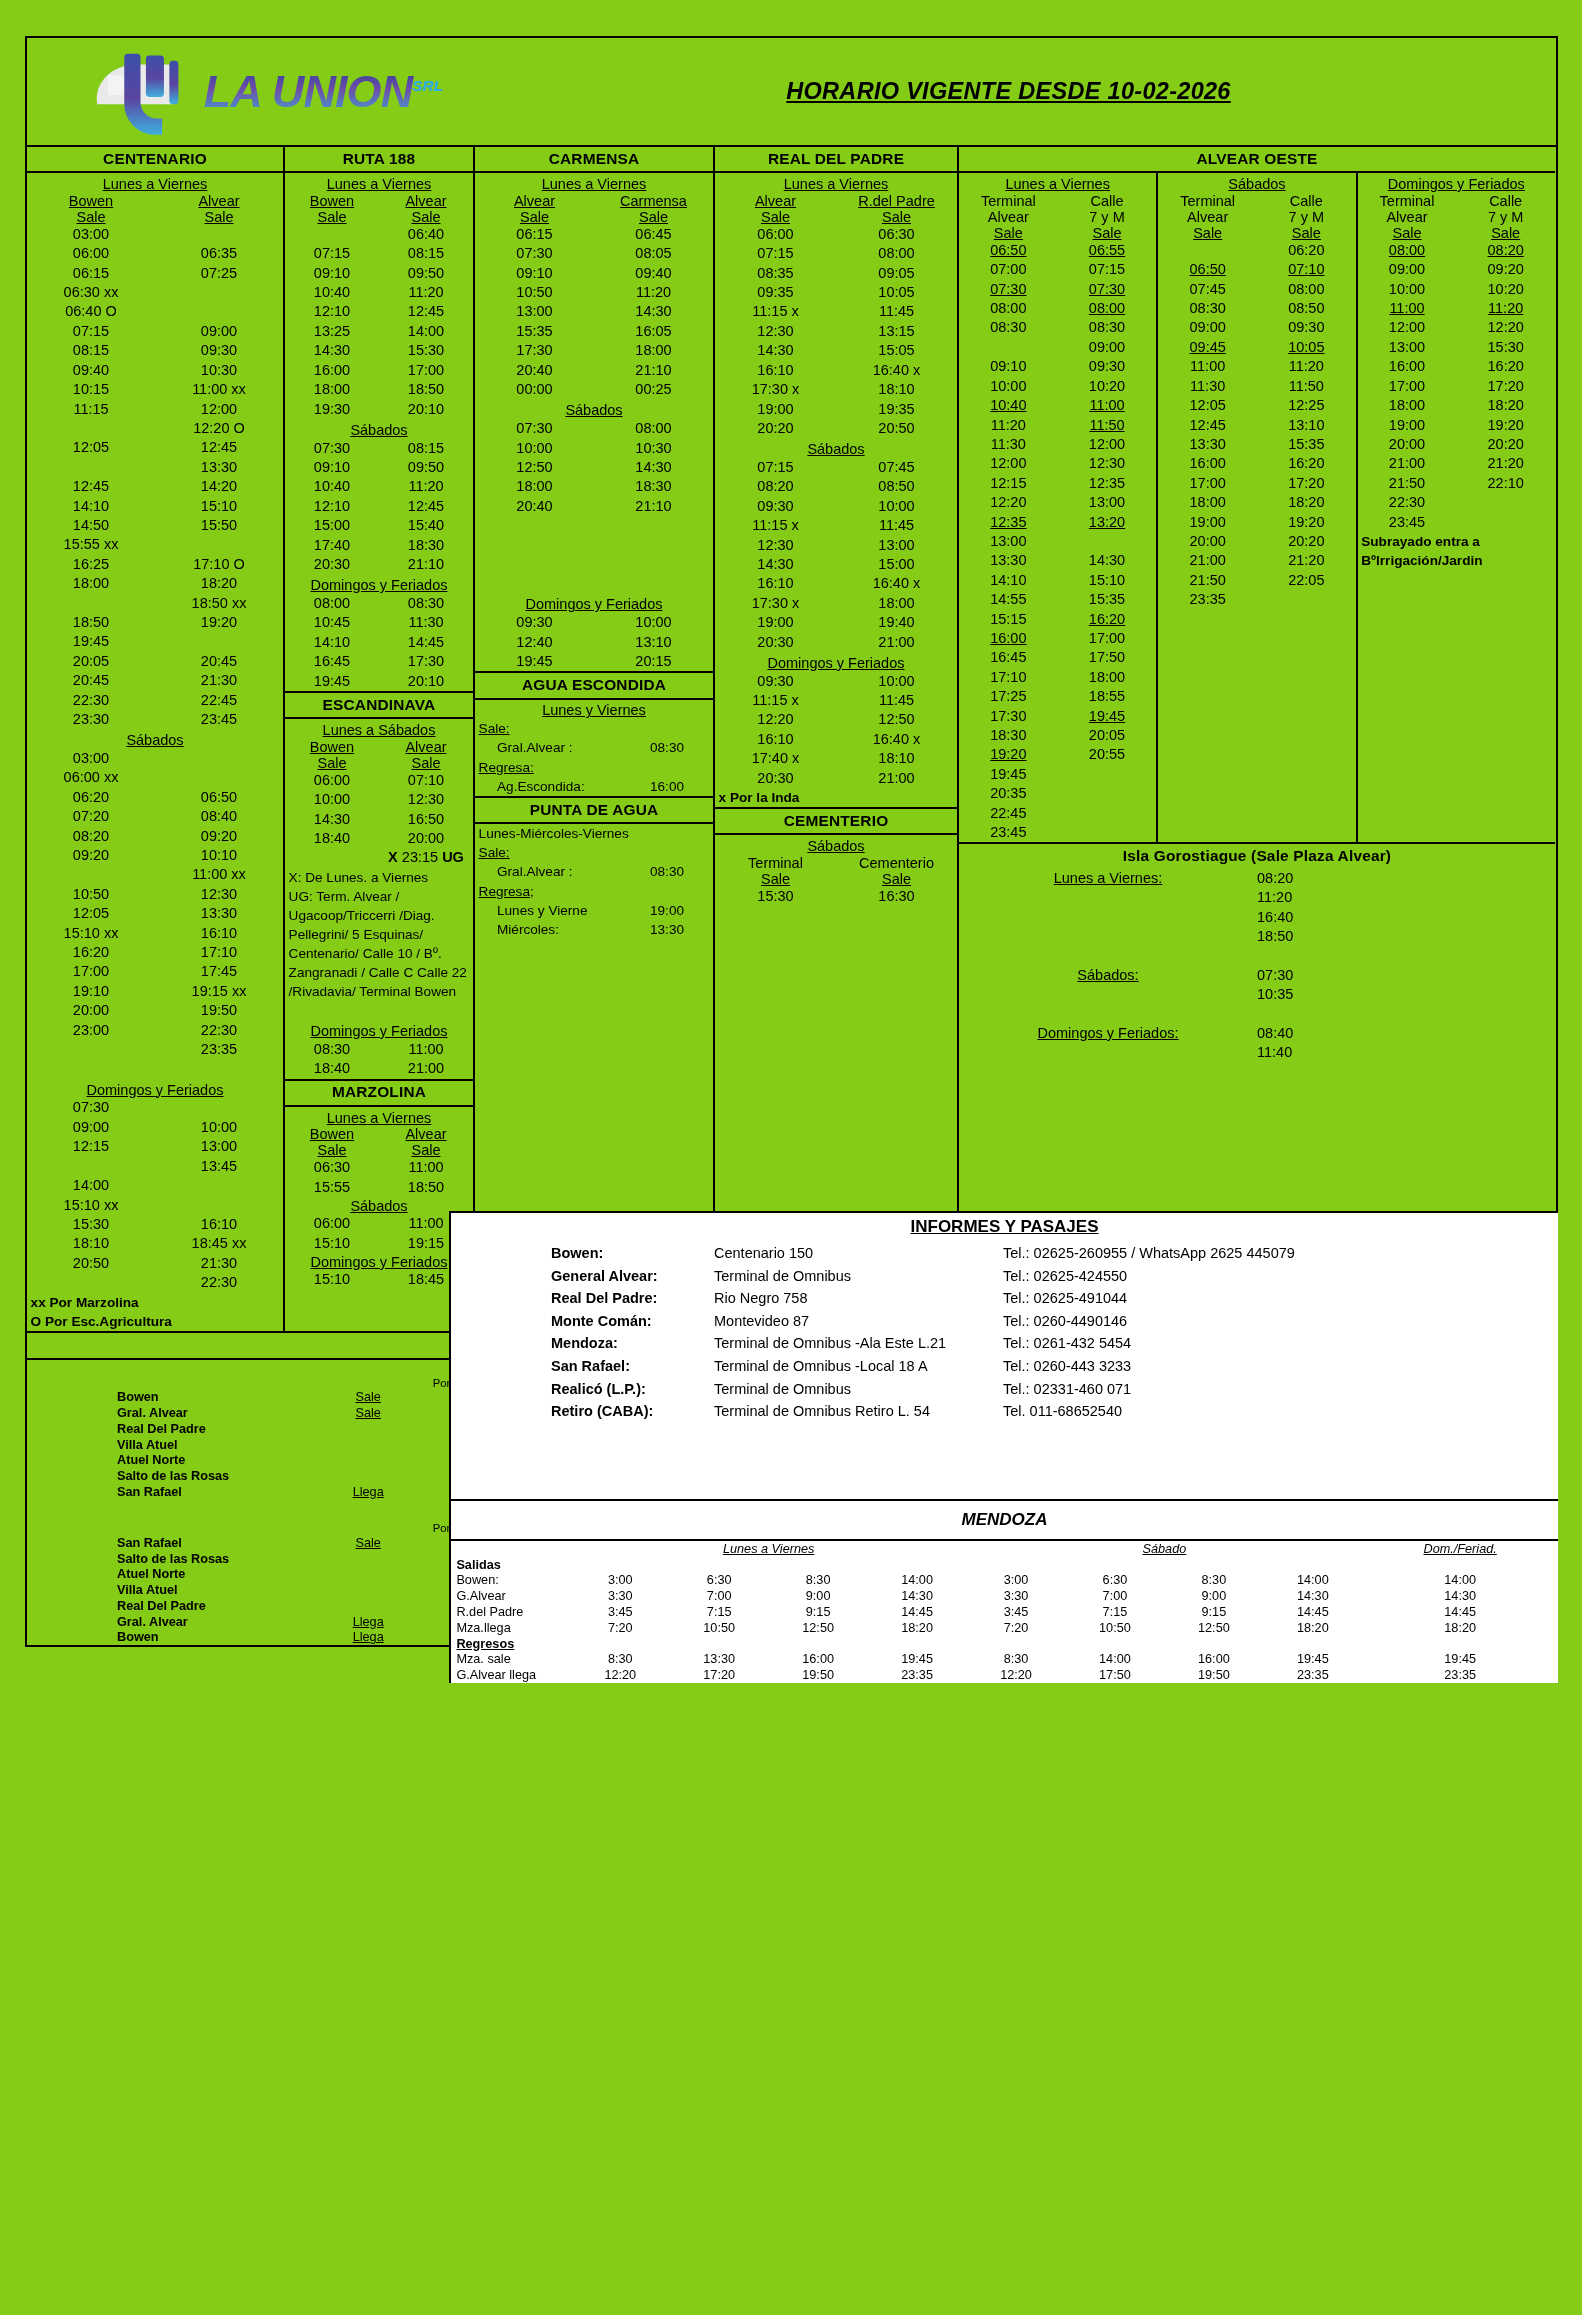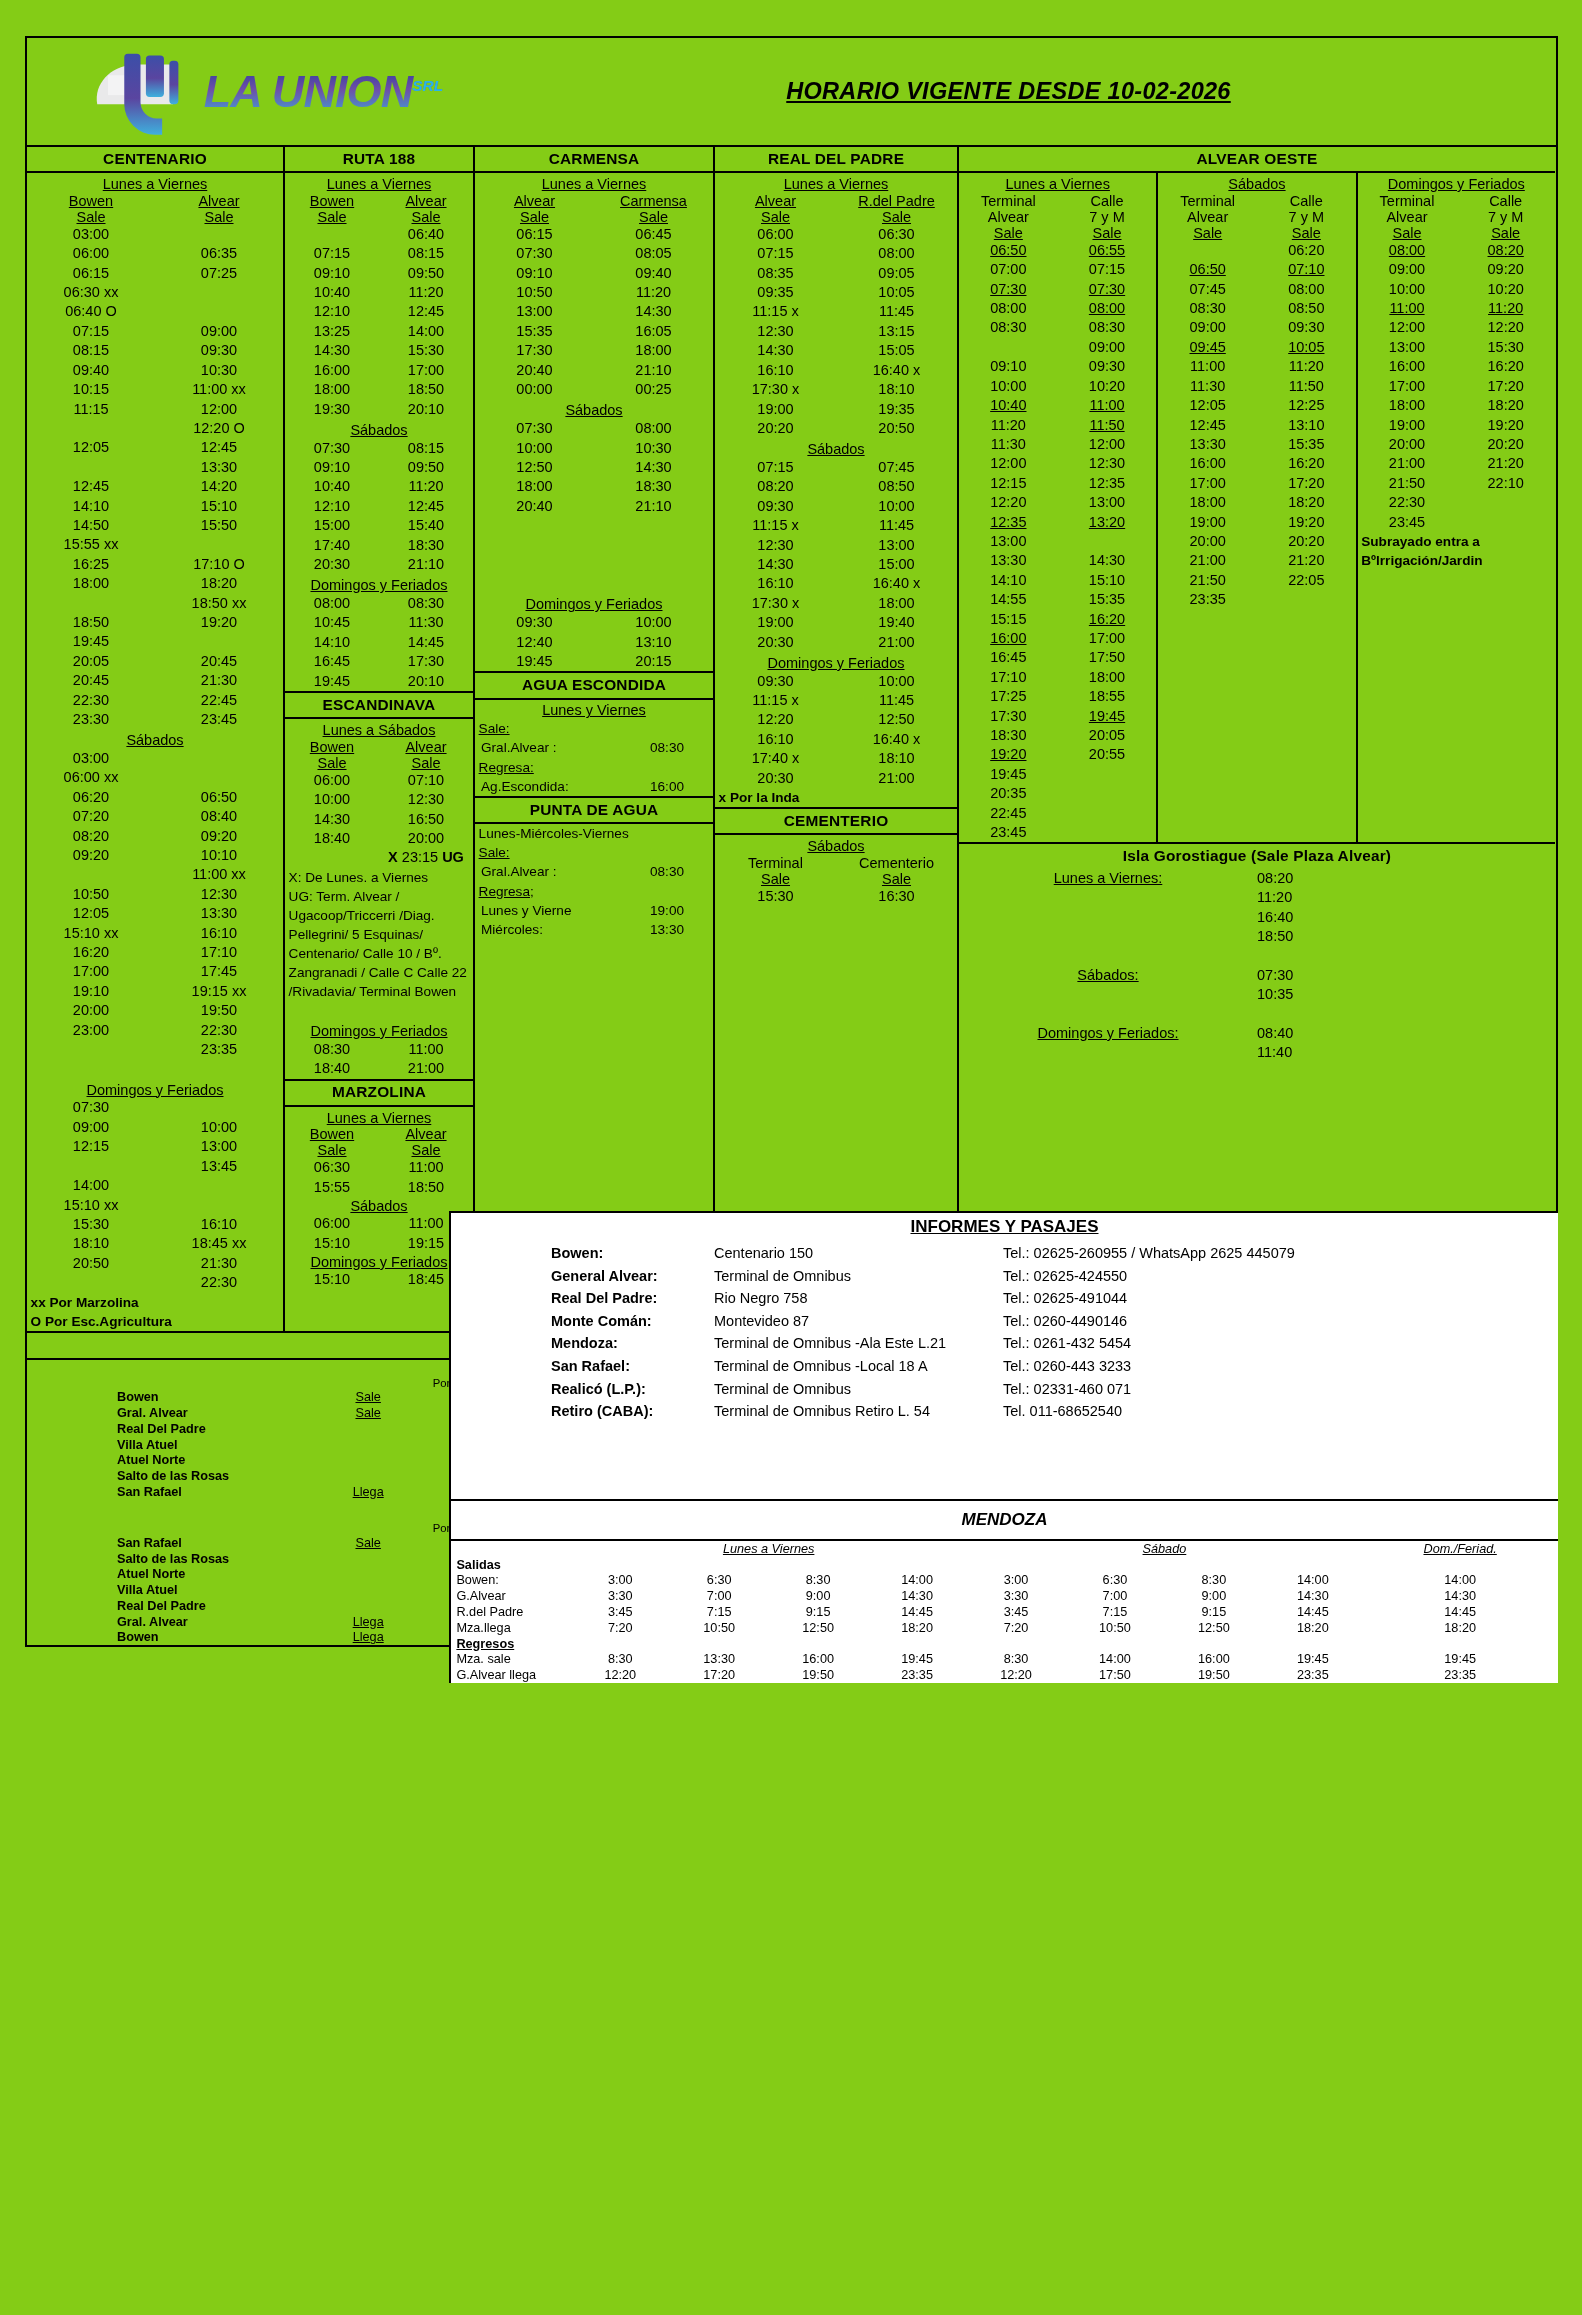--- a/index.html
+++ b/index.html
@@ -34,21 +34,21 @@
   .dayhead.tight{padding:0.9px 0 0;}
   .pairhead{display:flex;font-size:14.5px;text-align:center;}
   .pairhead>div{flex:1;text-decoration:underline;}
   .row{display:flex;font-size:14.5px;text-align:center;line-height:19.4px;}
   .row>div{flex:1;white-space:nowrap;}
   .row.blank{height:19.4px;}
   .u{text-decoration:underline;}
   .b{font-weight:bold;}
   .sep{border-top:2.7px solid #000;}
   .note{font-size:13.6px;line-height:19px;padding-left:3.6px;}
-  .kv{display:flex;font-size:13.6px;line-height:19.4px;padding-left:6px;}
+  .kv{display:flex;font-size:13.6px;line-height:19.4px;padding-left:22px;}
   .kv .k{flex:1;}
   .kv .v{width:63px;text-align:left;}
   .c5inner{display:flex;}
   .c5sub{flex:1;border-right:2.7px solid #000;box-sizing:border-box;}
   .c5sub:last-child{border-right:none;}
 
   
   .informes{border-top:2.7px solid #000;border-left:2.7px solid #000;}
   .informes-title{text-align:center;font-weight:bold;font-size:17px;text-decoration:underline;padding:3.6px 0 5.4px;}
   .inf-row{display:flex;font-size:14.5px;line-height:22.6px;}

